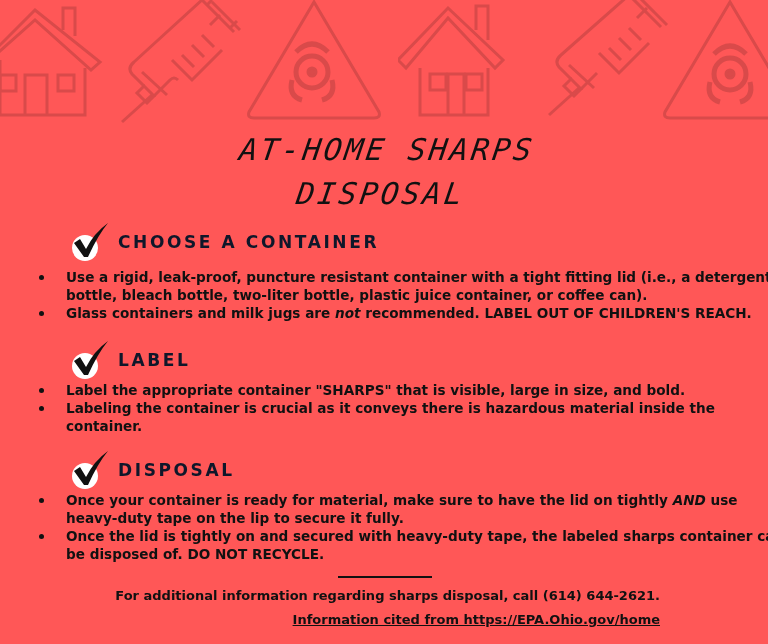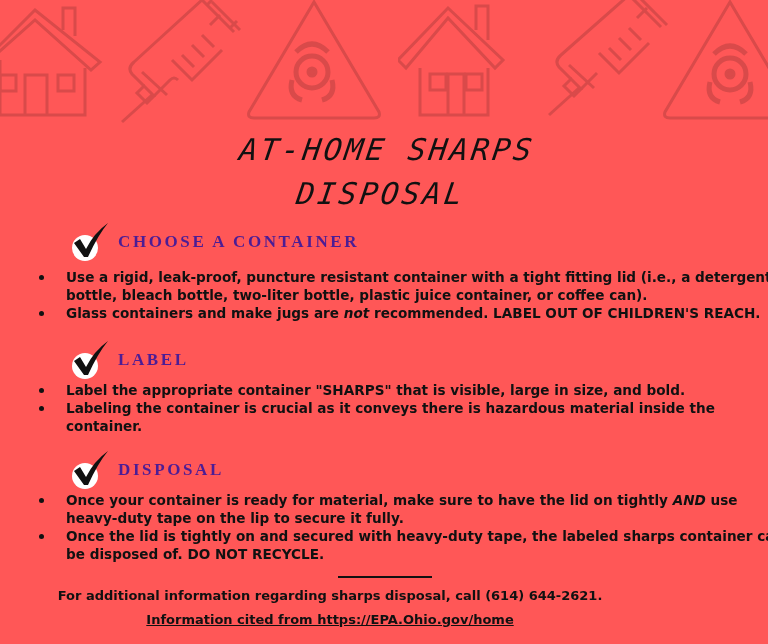--- a/index.html
+++ b/index.html
@@ -30,39 +30,39 @@
   }
   .check {
     position: relative; width: 44px; height: 34px; margin-right: 6px;
   }
   .check .circle {
     position: absolute; left: 4px; top: 10px; width: 26px; height: 26px;
     background: #fff; border-radius: 50%;
   }
   .check svg { position: absolute; left: 0; top: -4px; }
   .section-title {
-    font-weight: bold; font-size: 17px; letter-spacing: 2.6px; color: #4c1d95; font-family: Liberation Serif, serif;
+    font-weight: bold; font-size: 17px; letter-spacing: 2.6px; color: #0f172a;
   }
   ul.bullets {
     position: absolute; left: 30px; width: 720px;
     margin: 0; padding: 0 0 0 36px;
     font-weight: bold; font-size: 13.6px; line-height: 18px;
     list-style: none;
   }
   ul.bullets li { position: relative; }
   ul.bullets li::before {
     content: ""; position: absolute; left: -27px; top: 7px;
     width: 5px; height: 5px; border-radius: 50%; background: #111;
   }
   em { }
   .rule {
     position: absolute; left: 338px; top: 576px; width: 94px; height: 2px; background: #111;
   }
   .footer {
-    position: absolute; left: 0; width: 660px; text-align: center;
+    position: absolute; left: 0; width: 660px; text-align: right;
     font-weight: bold; font-size: 13px;
   }
 </style>
 </head>
 <body>
 
 <div class="bg-icons">
 
   <svg style="left:-5px;top:0" width="115" height="120" viewBox="0 0 115 120" fill="none" stroke="#d94a4a" stroke-width="3">
     <path d="M0 50 L40 10 L105 62 L96 70 L40 20 L-5 60"></path>
@@ -141,21 +141,21 @@
   <div class="check">
     <div class="circle"></div>
     <svg width="44" height="40" viewBox="0 0 44 40">
         <path d="M6 22 L12 18 L18 28 Q26 12 40 2 Q30 14 20 36 L16 36 Z" fill="#111"></path>
       </svg>
   </div>
   <span class="section-title">CHOOSE A CONTAINER</span>
 </div>
 <ul class="bullets" style="top:268px;">
   <li><span>Use a rigid, leak-proof, puncture resistant container with a tight fitting lid (i.e., a detergent bottle, bleach bottle, two-liter bottle, plastic juice container, or coffee can).</span></li>
-  <li><span>Glass containers and make jugs are </span><em>not</em><span> recommended. LABEL OUT OF CHILDREN'S REACH.</span></li>
+  <li><span>Glass containers and milk jugs are </span><em>not</em><span> recommended. LABEL OUT OF CHILDREN'S REACH.</span></li>
 </ul>
 
 <div class="section-head" style="top:340px;text-align:right;">
   <div class="check">
     <div class="circle"></div>
     <svg width="44" height="40" viewBox="0 0 44 40">
         <path d="M6 22 L12 18 L18 28 Q26 12 40 2 Q30 14 20 36 L16 36 Z" fill="#111"></path>
       </svg>
   </div>
   <span class="section-title">LABEL</span>

